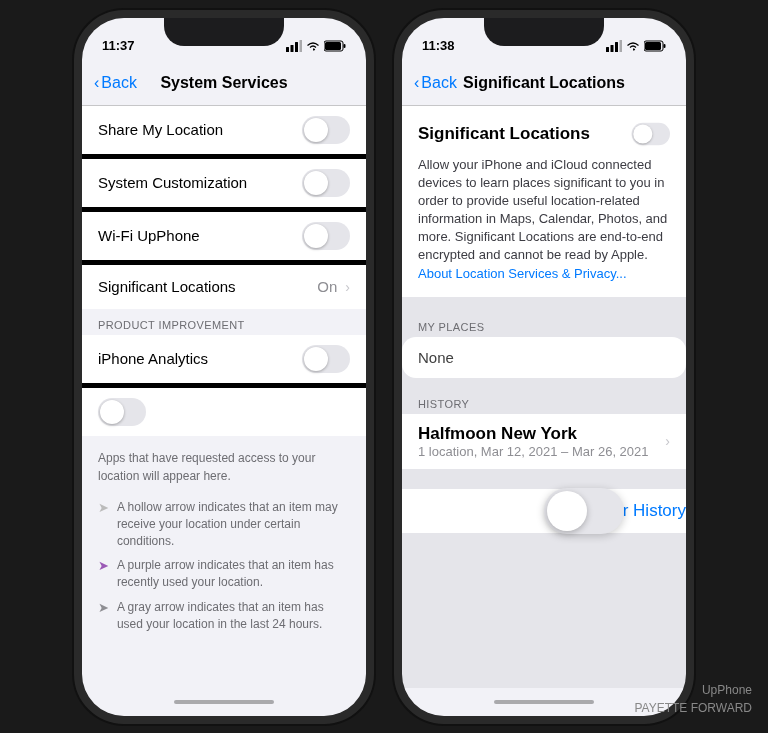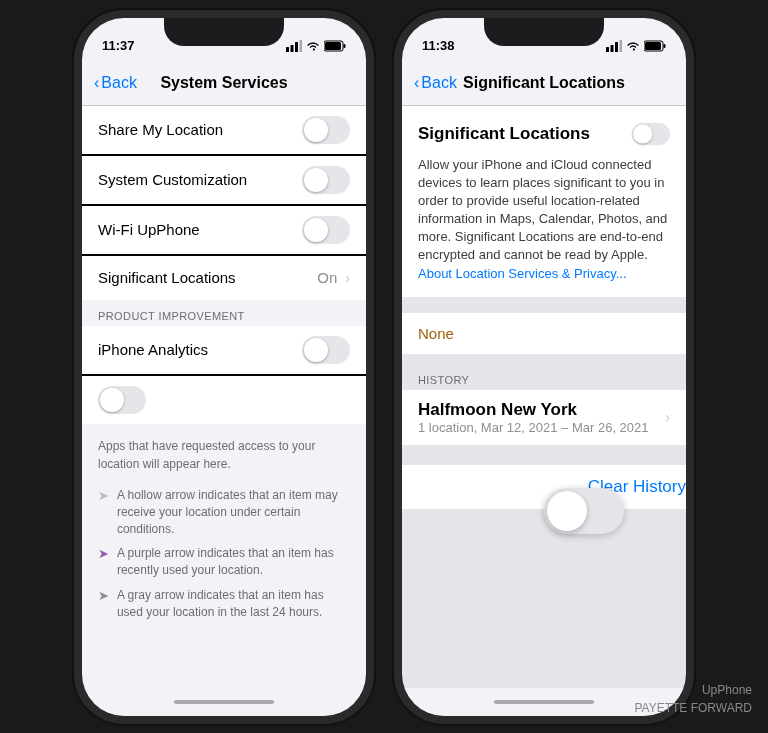--- a/index.html
+++ b/index.html
@@ -144,21 +144,21 @@
     
     .settings-section {
       background: #fff;
       margin-bottom: 2px;
     }
 
     .settings-item {
       display: flex;
       align-items: center;
       padding: 10px 16px;
-      border-bottom: 2px solid #000000;
+      border-bottom: 5px solid #000000;
       background: #fff;
       min-height: 44px;
     }
 
     .settings-item:last-child {
       border-bottom: none;
     }
 
     .settings-item-label {
       flex: 1;
@@ -320,21 +320,22 @@
       font-size: 11px;
       color: #6d6d72;
       text-transform: uppercase;
       letter-spacing: 0.4px;
     }
 
     .places-item {
       background: #fff;
       padding: 12px 16px;
       font-size: 15px;
-      color: #a16207;
+      color: #404040;
+      border-radius: 14px;
     }
 
     .history-header {
       padding: 8px 16px 4px;
       font-size: 11px;
       color: #6d6d72;
       text-transform: uppercase;
       letter-spacing: 0.4px;
       margin-top: 12px;
     }
@@ -541,20 +542,21 @@
         <div class="toggle off" style="transform:scale(0.8); transform-origin:right center;">
           <div class="toggle-thumb"></div>
         </div>
       </div>
       <div class="sig-loc-description">
         <span>Allow your iPhone and iCloud connected devices to learn places significant to you in order to provide useful location-related information in Maps, Calendar, Photos, and more. Significant Locations are end-to-end encrypted and cannot be read by Apple. </span><a href="#">About Location Services &amp; Privacy...</a>
       </div>
     </div>
 
     <div class="my-places-section">
+      <div class="places-header">MY PLACES</div>
       <div class="places-item">None</div>
     </div>
 
     <div>
       <div class="history-header">HISTORY</div>
       <div class="history-item">
         <div class="history-item-info">
           <div class="history-item-name">Halfmoon New York</div>
           <div class="history-item-sub">1 location, Mar 12, 2021 – Mar 26, 2021</div>
         </div>

